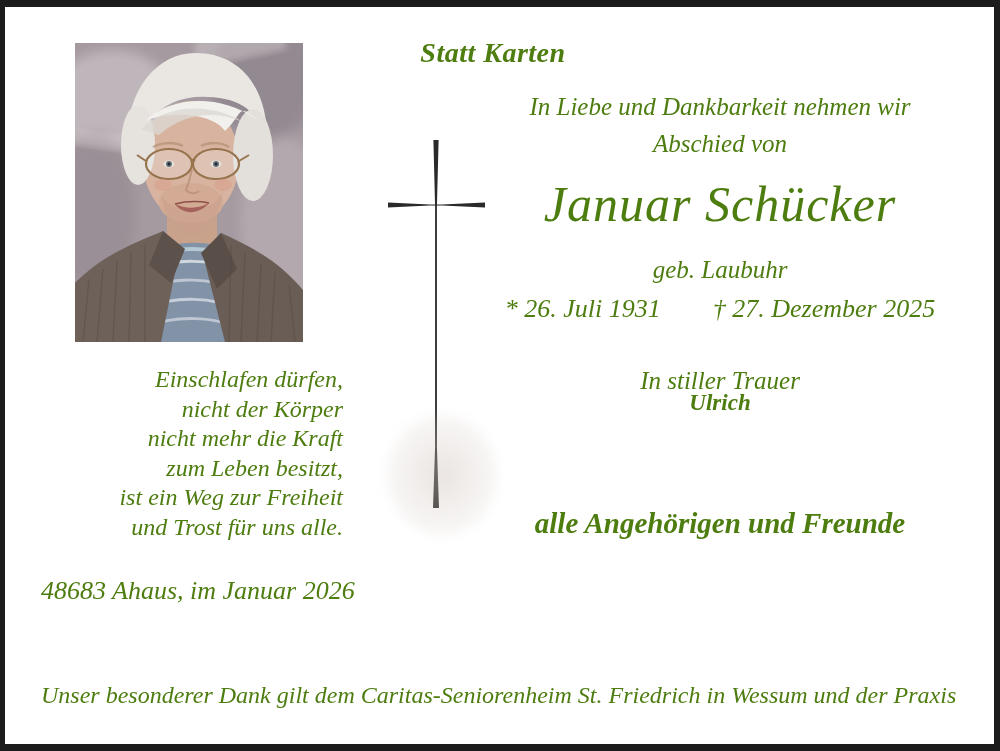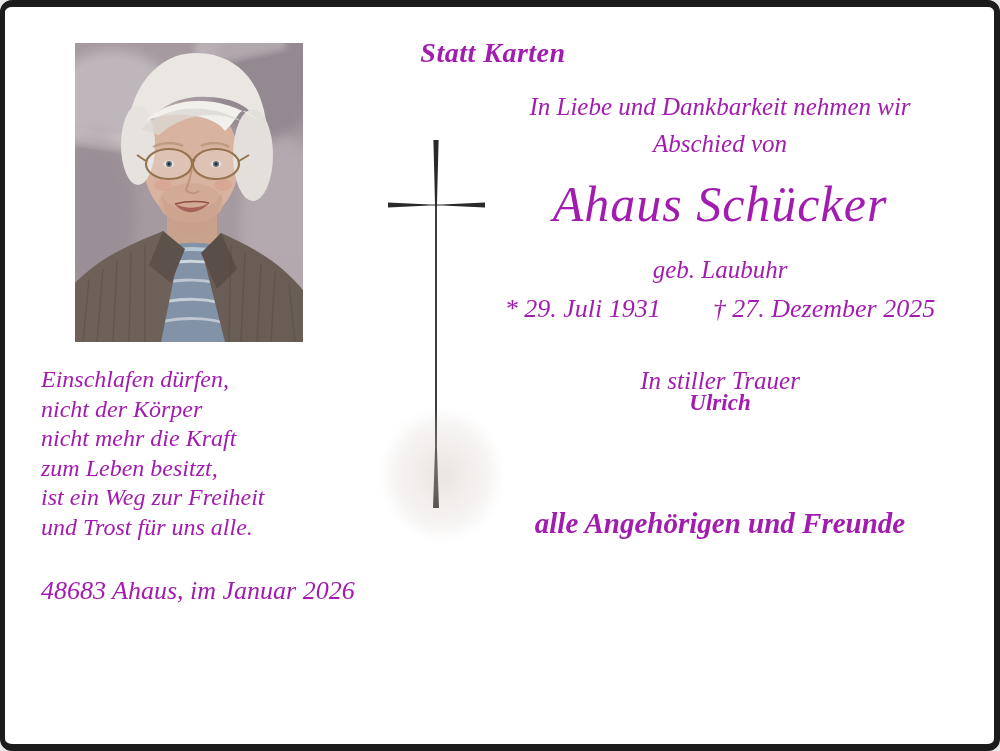--- a/index.html
+++ b/index.html
@@ -10,22 +10,21 @@
     position: relative;
     width: 1000px;
     height: 751px;
     margin: 0 auto;
     background: #ffffff;
     border-top: 7px solid #1c1c1c;
     border-bottom: 7px solid #1c1c1c;
     border-left: 5px solid #1c1c1c;
     border-right: 6px solid #1c1c1c;
     overflow: hidden;
-    color: #a21caf;
-    border-radius: 12px;
+    color: #4d7c0f;
   }
   .abs { position: absolute; }
 
   .statt-karten {
     left: 288px; top: 30px; width: 400px;
     text-align: center;
     font-size: 28px; font-weight: bold; font-style: italic;
     letter-spacing: 0.5px;
   }
 
@@ -52,21 +51,21 @@
   .maiden  { top: 249px; font-size: 25px; font-style: italic; }
   .dates   { top: 287px; font-size: 26px; font-style: italic; }
   .dates .death-date { margin-left: 52px; }
   .mourning-intro { top: 360px; font-size: 25px; font-style: italic; }
   .mourner-1 { top: 383px; font-size: 23px; font-weight: bold; font-style: italic; }
   .mourner-2 { top: 452px; font-size: 29px; font-weight: bold; font-style: italic; }
   .mourner-3 { top: 500px; font-size: 29px; font-weight: bold; font-style: italic; }
 
   .poem {
     left: 36px; top: 358px; width: 302px;
-    text-align: left;
+    text-align: right;
     font-size: 24px; font-style: italic;
     line-height: 29.5px;
   }
 
   .place-date { left: 36px; top: 569px; font-size: 26px; font-style: italic; }
 
   .service {
     left: 36px; top: 586px; width: 930px;
     font-size: 24px; font-style: italic; line-height: 28.5px;
   }
@@ -178,38 +177,39 @@
     <svg width="120" height="385" viewBox="0 0 120 385" xmlns="http://www.w3.org/2000/svg">
       <polygon points="58.4,8 63.6,8 61.9,75 61.9,315 64.0,376 58.0,376 60.1,315 60.1,75" fill="#2a2a2a"></polygon>
       <polygon points="13,70.6 55,72.4 67,72.4 110,70.6 110,75.4 67,73.6 55,73.6 13,75.4" fill="#2a2a2a"></polygon>
     </svg>
   </div>
   <div class="abs smudge"></div>
 
   <div class="abs right-col">
     <div class="intro-1">In Liebe und Dankbarkeit nehmen wir</div>
     <div class="intro-2">Abschied von</div>
-    <div class="deceased-name">Ahaus Schücker</div>
+    <div class="deceased-name">Januar Schücker</div>
     <div class="maiden">geb. Laubuhr</div>
     <div class="dates">
-      <span>* 29. Juli 1931</span><span class="death-date">† 27. Dezember 2025</span>
+      <span>* 26. Juli 1931</span><span class="death-date">† 27. Dezember 2025</span>
     </div>
     <div class="mourning-intro">In stiller Trauer</div>
     <div class="mourner-1">Ulrich</div>
     <div class="mourner-3">alle Angehörigen und Freunde</div>
   </div>
 
   <div class="abs poem">
     <div>Einschlafen dürfen,</div>
     <div>nicht der Körper</div>
     <div>nicht mehr die Kraft</div>
     <div>zum Leben besitzt,</div>
     <div>ist ein Weg zur Freiheit</div>
     <div>und Trost für uns alle.</div>
   </div>
 
   <div class="abs place-date">48683 Ahaus, im Januar 2026</div>
 
 
   <div class="abs thanks">
+    <div>Unser besonderer Dank gilt dem Caritas-Seniorenheim St. Friedrich in Wessum und der Praxis</div>
   </div>
 
 </div>
 
 </body></html>

